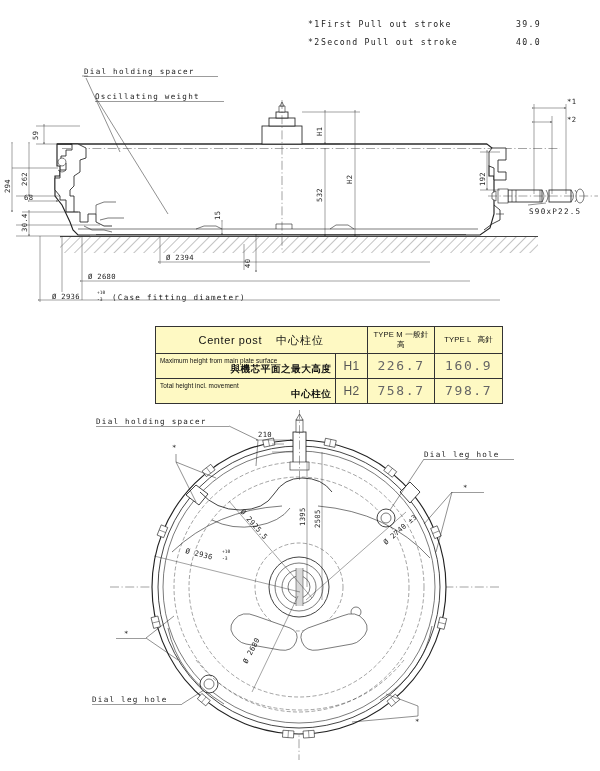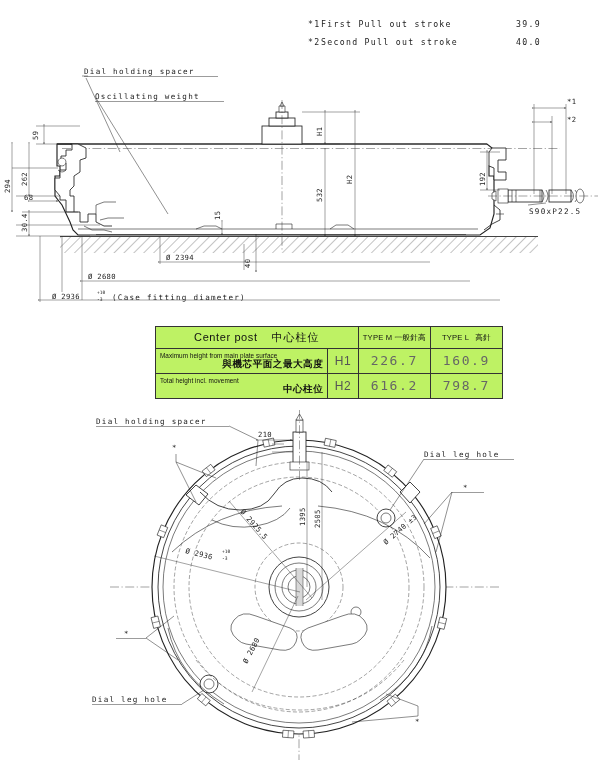--- a/index.html
+++ b/index.html
@@ -22,30 +22,30 @@
   .thick{stroke-width:1.15;}
   .hair{stroke-width:.45;}
   .ctr{stroke:#333;stroke-width:.45;fill:none;stroke-dasharray:9 2.5 1.2 2.5;}
   .hid{stroke:#333;stroke-width:.45;fill:none;stroke-dasharray:4 2.2;}
   .ext{stroke:#333;stroke-width:.45;fill:none;}
   .lead{stroke:#222;stroke-width:.5;fill:none;}
   .fillw{fill:#ffffff;}
   .fillg{fill:#d8d8d8;}
   
   #tbl{position:absolute;left:155px;top:326px;width:348px;}
-  table{border-collapse:collapse;width:100%;background:#bef264;}
+  table{border-collapse:collapse;width:100%;background:#fef9c3;}
   table td{border:1px solid #333;padding:0;vertical-align:middle;}
   .t-hd{text-align:center;font-family:"Liberation Sans",sans-serif;font-size:11px;color:#111;padding:3px 2px;letter-spacing:.6px;}
   .t-hd .cjk{font-family:"DejaVu Sans",sans-serif;font-size:11px;margin-left:14px;letter-spacing:1px;}
   .t-th{text-align:center;font-family:"Liberation Sans",sans-serif;font-size:7.6px;color:#111;padding:3px 2px;letter-spacing:.2px;}
   .t-desc{padding:3px 4px;line-height:1.12;}
   .t-desc .en{font-family:"Liberation Sans",sans-serif;font-size:6.4px;color:#111;display:block;letter-spacing:.05px;}
   .t-desc .cn{font-family:"DejaVu Sans",sans-serif;font-size:9.6px;color:#111;display:block;font-weight:bold;letter-spacing:.5px;text-align:right;}
   .t-h{text-align:center;font-family:"Liberation Sans",sans-serif;font-size:12px;color:#555;letter-spacing:.5px;}
-  .t-val{text-align:center;font-family:"DejaVu Sans Mono",monospace;font-size:13px;color:#666;letter-spacing:1.6px;padding:3px 12px;}
+  .t-val{text-align:center;font-family:"DejaVu Sans Mono",monospace;font-size:13px;color:#666;letter-spacing:1.6px;padding:3px 2px;}
   .w-desc{width:52%;}
   .w-h{width:9%;}
   .w-v{width:19.5%;}
 </style>
 </head>
 <body>
 
 <div id="sheet">
 
 <svg width="600" height="771" viewBox="0 0 600 771" xmlns="http://www.w3.org/2000/svg">
@@ -446,20 +446,20 @@
       <td class="t-h w-h">H1</td>
       <td class="t-val w-v">226.7</td>
       <td class="t-val w-v">160.9</td>
     </tr>
     <tr>
       <td class="t-desc w-desc">
         <span class="en">Total height incl. movement</span>
         <span class="cn">中心柱位</span>
       </td>
       <td class="t-h w-h">H2</td>
-      <td class="t-val w-v">616.2</td>
+      <td class="t-val w-v">758.7</td>
       <td class="t-val w-v">798.7</td>
     </tr>
   </tbody>
       </table>
 </div>
 
 </div>
 
 </body></html>

